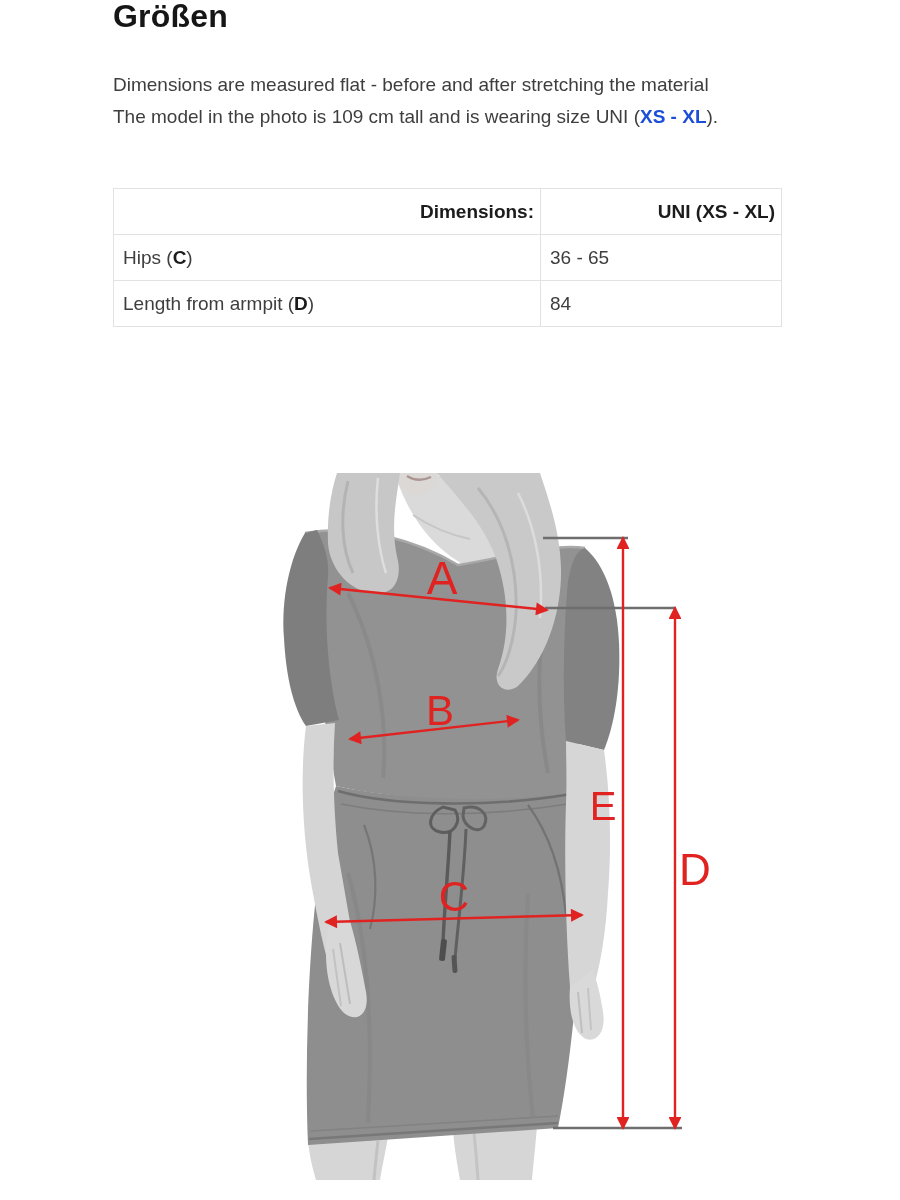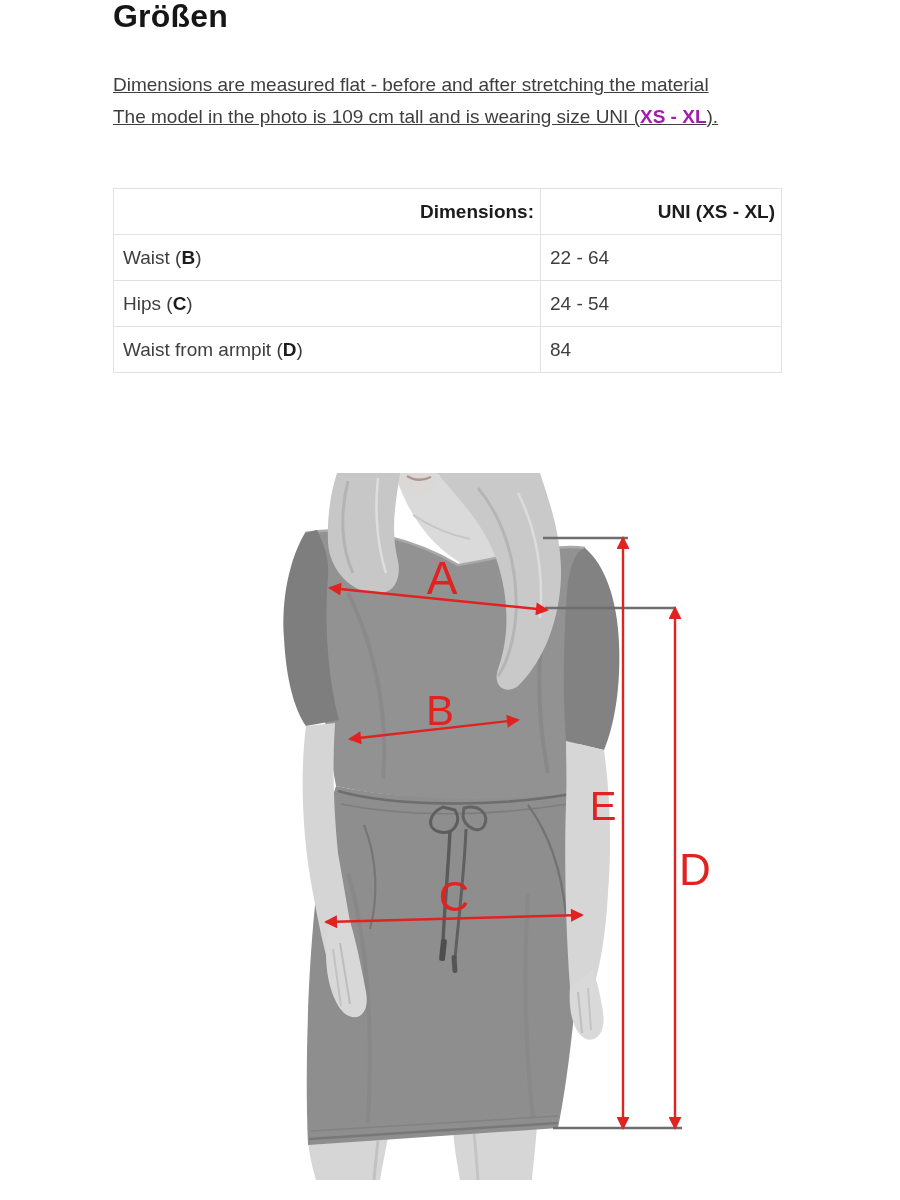--- a/index.html
+++ b/index.html
@@ -7,23 +7,23 @@
     width:900px;height:1200px;background:#ffffff;position:relative;
     font-family:"Liberation Sans", sans-serif;color:#3d3d3d;
     overflow:hidden;
   }
   .heading{
     position:absolute;left:113px;top:-2px;margin:0;
     font-size:32px;font-weight:700;color:#161616;letter-spacing:.2px;
   }
   .intro{
     position:absolute;left:113px;top:69px;width:690px;
-    font-size:19px;line-height:32px;color:#3e3e3e;text-decoration:underline;
+    font-size:19px;line-height:32px;color:#3e3e3e;
   }
-  .intro b{font-weight:700;color:#a21caf;}
+  .intro b{font-weight:700;color:#1d4ed8;}
   table.size{
     position:absolute;left:113px;top:188px;width:668px;
     border-collapse:collapse;table-layout:fixed;
     font-size:19px;color:#3e3e3e;
   }
   table.size th, table.size td{
     border:1px solid #e2e2e2;height:45px;padding:0 6px 0 9px;
     text-align:left;vertical-align:middle;font-weight:400;
   }
   table.size th{font-weight:700;color:#1c1c1c;text-align:right;}
@@ -52,29 +52,25 @@
   <colgroup>
       <col style="width:427px">
       <col style="width:241px">
     </colgroup>
   <tbody>
       <tr>
     <th>Dimensions:</th>
     <th>UNI (XS - XL)</th>
   </tr>
   <tr>
-    <td><span>Waist (</span><b>B</b><span>)</span></td>
-    <td>22 - 64</td>
+    <td><span>Hips (</span><b>C</b><span>)</span></td>
+    <td>36 - 65</td>
   </tr>
   <tr>
-    <td><span>Hips (</span><b>C</b><span>)</span></td>
-    <td>24 - 54</td>
-  </tr>
-  <tr>
-    <td><span>Waist from armpit (</span><b>D</b><span>)</span></td>
+    <td><span>Length from armpit (</span><b>D</b><span>)</span></td>
     <td>84</td>
   </tr>
 </tbody>
   </table>
 
 <div class="photo">
 <svg viewBox="0 0 444 707" xmlns="http://www.w3.org/2000/svg">
   <defs>
     <marker id="ah" viewBox="0 0 10 10" refX="8.5" refY="5" markerWidth="6.8" markerHeight="5.4" orient="auto" markerUnits="strokeWidth">
       <path d="M0,0 L10,5 L0,10 Z" fill="#e02220"></path>

